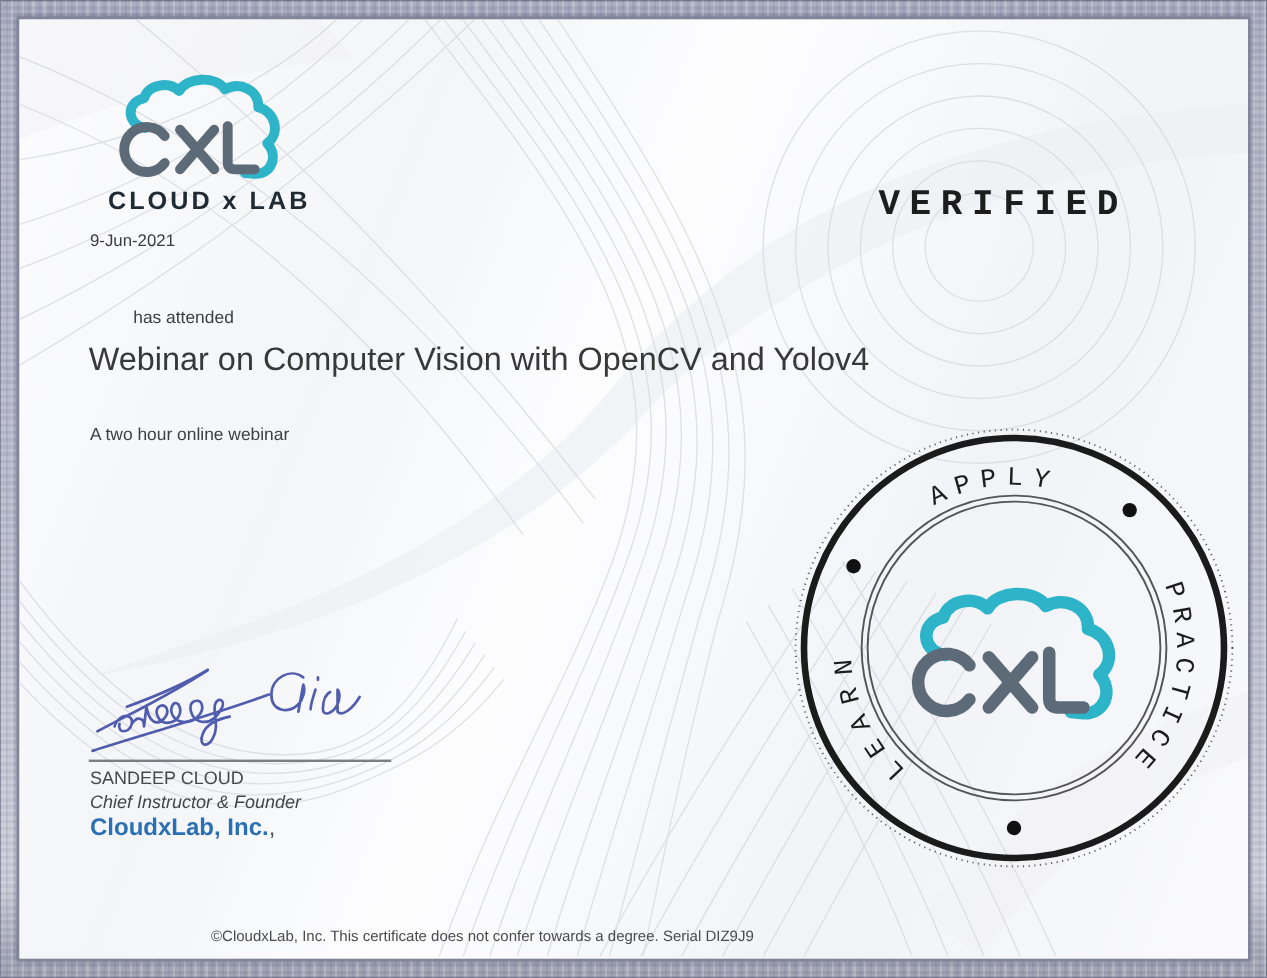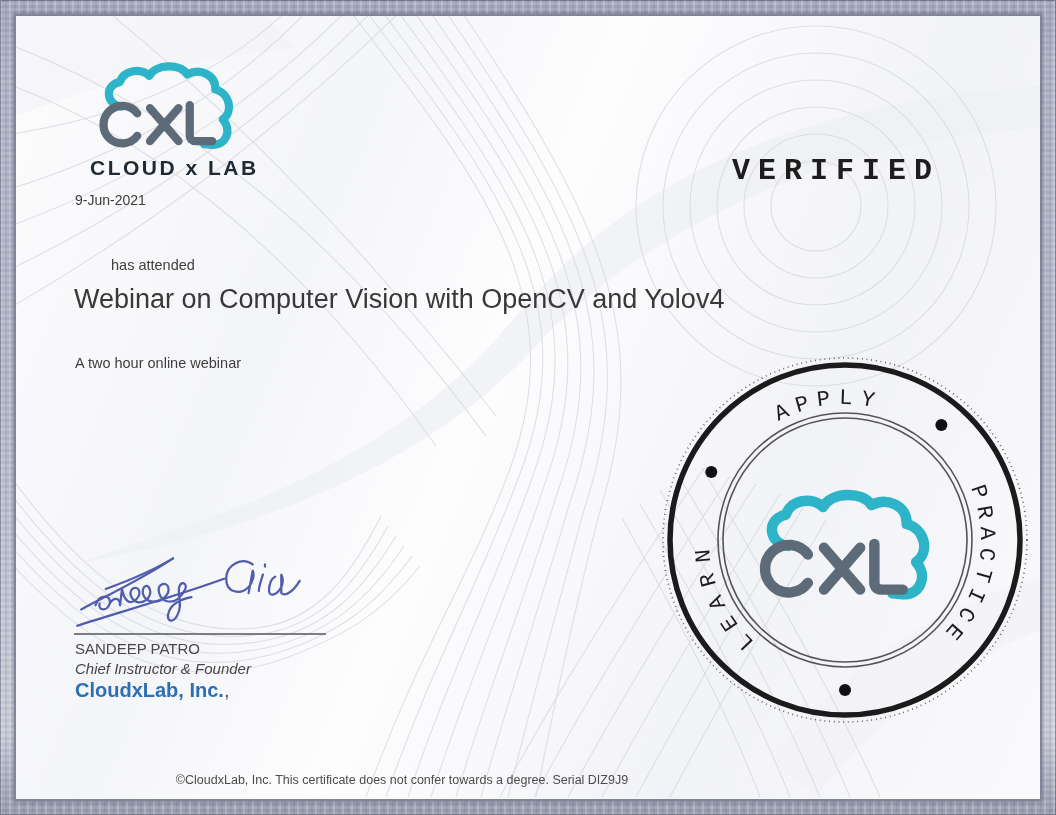--- a/index.html
+++ b/index.html
@@ -149,21 +149,21 @@
       <g fill="none" stroke="#3a47a3" stroke-width="2.2" stroke-linecap="round" stroke-linejoin="round" opacity="0.88">
         <path d="M10,64 C36,50 70,34 100,14"></path>
         <path d="M100,14 C80,26 56,36 34,44"></path>
         <path d="M6,80 C50,66 100,52 150,34"></path>
         <path d="M24,60 C28,48 40,50 38,58 C36,66 26,66 28,58 M38,58 C42,52 48,52 48,60 L50,44 C52,56 58,60 64,54 C70,48 66,40 60,44 C56,48 60,58 68,57 C76,56 80,48 76,42 C72,38 68,46 72,52 C76,58 86,58 92,52 C98,46 96,36 88,40 C84,43 86,54 94,56 C102,58 108,52 112,44 C114,38 108,36 106,42 C104,50 110,60 104,70 C100,78 92,76 96,66 C99,58 108,54 118,52"></path>
         <path d="M178,20 C168,12 152,20 152,34 C152,48 166,50 174,42 C178,38 180,30 178,26 L174,48 M188,30 C186,36 184,42 184,46 M190,20 L190,22 M200,32 C196,34 194,40 194,46 C194,52 202,50 206,42 C208,38 208,32 206,30 L206,48 C210,52 218,46 224,36"></path>
       </g>
     </svg>
 
     <div class="abs sig-divider"></div>
-    <div class="abs signatory-name">SANDEEP PATRO</div>
+    <div class="abs signatory-name">SANDEEP CLOUD</div>
     <div class="abs signatory-role">Chief Instructor &amp; Founder</div>
     <div class="abs signatory-org">
       <span class="org-link">CloudxLab, Inc.</span><span class="org-comma">,</span>
     </div>
 
     <div class="abs footer">©CloudxLab, Inc. This certificate does not confer towards a degree. Serial DIZ9J9</div>
 
   </div>
 </div>
 

